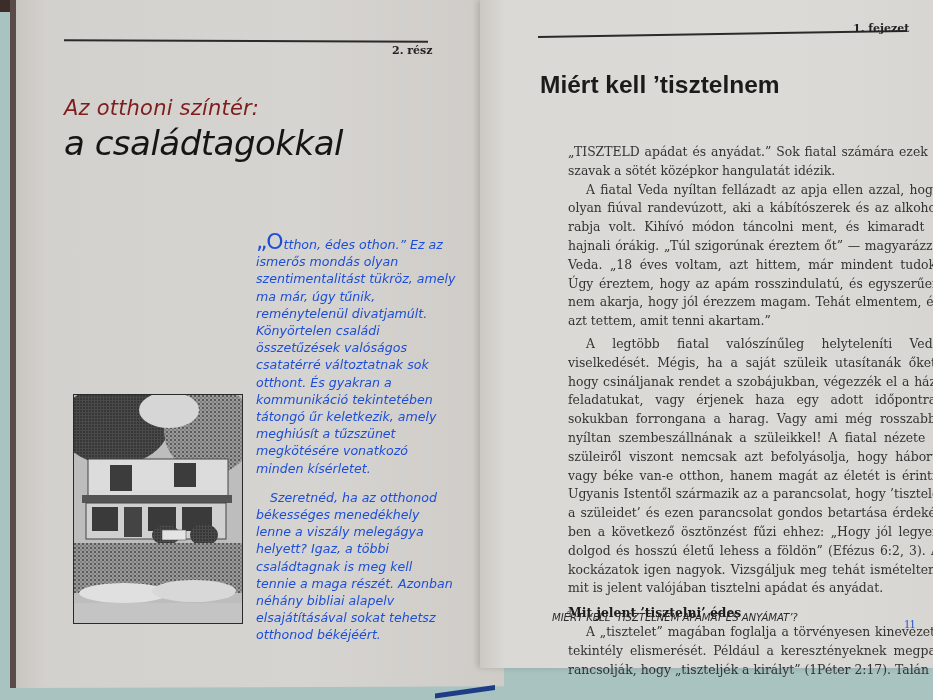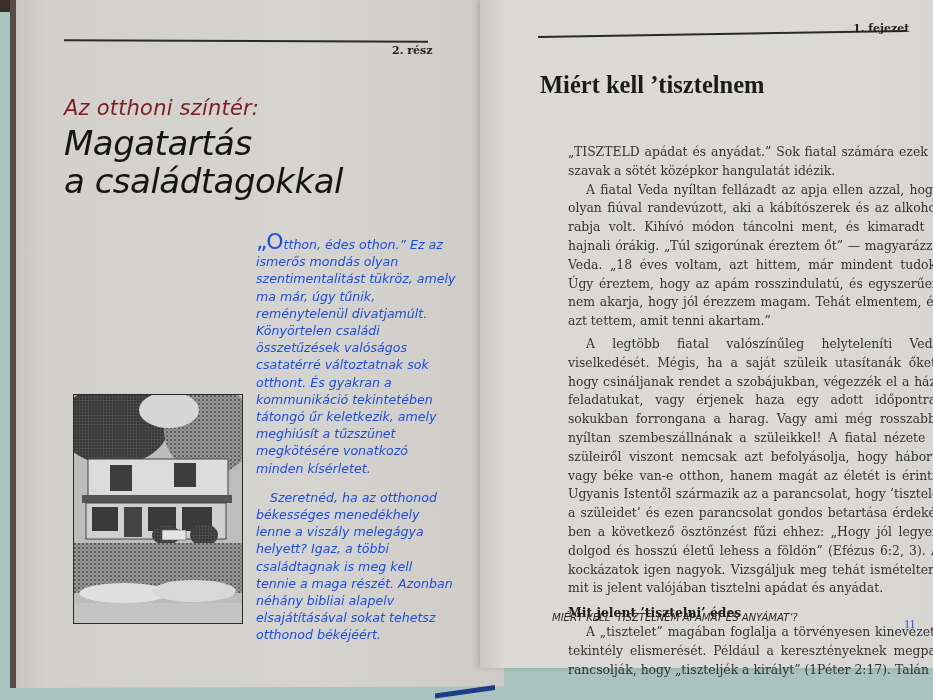--- a/index.html
+++ b/index.html
@@ -54,21 +54,21 @@
   .intro .dropcap { font-size:22px; font-style:normal; line-height:14px; }
   .intro p.indent { text-indent:14px; }
   .house-illustration {
     position:absolute; left:73px; top:394px; width:168px; height:228px;
     border:1px solid #2a2a2a; overflow:hidden;
     background:#c8c8c8;
   }
   
   .chapter-title {
     position:absolute; left:540px; top:70px; width:370px;
-    font-family:Liberation Serif, serif; font-weight:bold;
+    font-family:Liberation Sans, sans-serif; font-weight:bold;
     font-size:24.5px; line-height:30px; color:#1b1b1b;
   }
   .body-text {
     position:absolute; left:522px; top:143px; width:372px;
     font-family:"DejaVu Serif", serif;
     font-size:12.4px; line-height:18.8px; color:#333;
     text-align:justify;
     margin-left:46px;
   }
   .body-text p { margin:0; }
@@ -92,21 +92,20 @@
 <body>
 
 <div class="backdrop-top"></div>
 
 <div class="left-page"></div>
 <div class="rule" style="left:64px; top:40px; width:364px; transform:rotate(0.25deg);"></div>
 <div class="running-head" style="left:392px; top:44px;">2. rész</div>
 
 <div class="section-kicker">Az otthoni színtér:</div>
 <div class="section-title">
-  <div>Magatartás</div>
   <div>a családtagokkal</div>
 </div>
 
 <div class="intro">
   <p><span class="dropcap">„O</span><span>tthon, édes othon.” Ez az ismerős mondás olyan szentimentalitást tükröz, amely ma már, úgy tűnik, reménytelenül divatjamúlt. Könyörtelen családi összetűzések valóságos csatatérré változtatnak sok otthont. És gyakran a kommunikáció tekintetében tátongó űr keletkezik, amely meghiúsít a tűzszünet megkötésére vonatkozó minden kísérletet.</span></p>
   <p class="indent">Szeretnéd, ha az otthonod békességes menedékhely lenne a viszály melegágya helyett? Igaz, a többi családtagnak is meg kell tennie a maga részét. Azonban néhány bibliai alapelv elsajátításával sokat tehetsz otthonod békéjéért.</p>
 </div>
 
 <div class="house-illustration">
   <svg width="168" height="228" viewBox="0 0 168 228">

